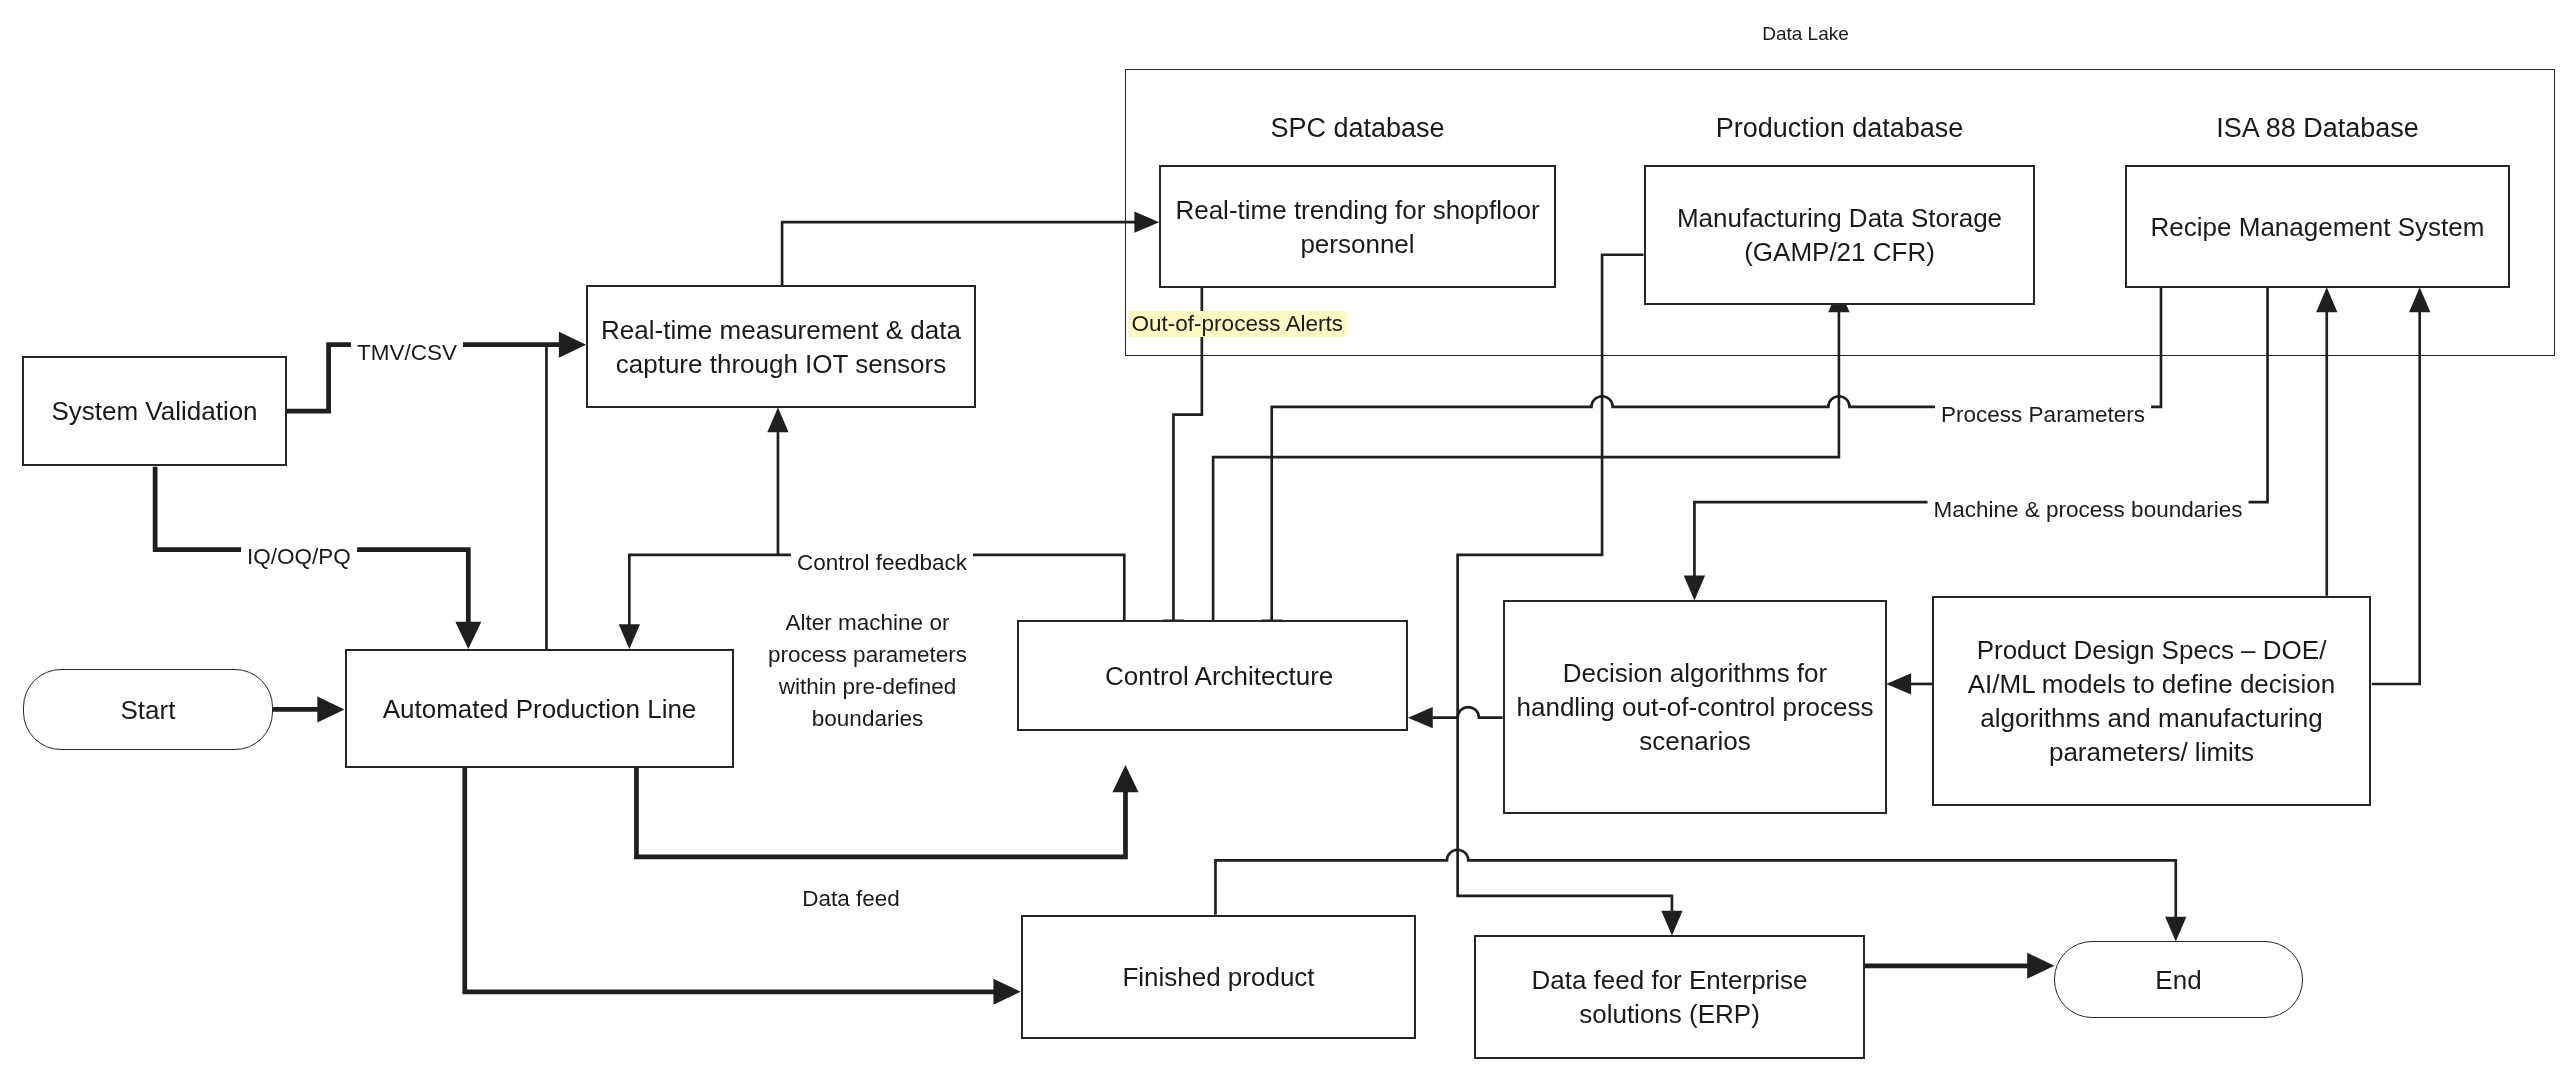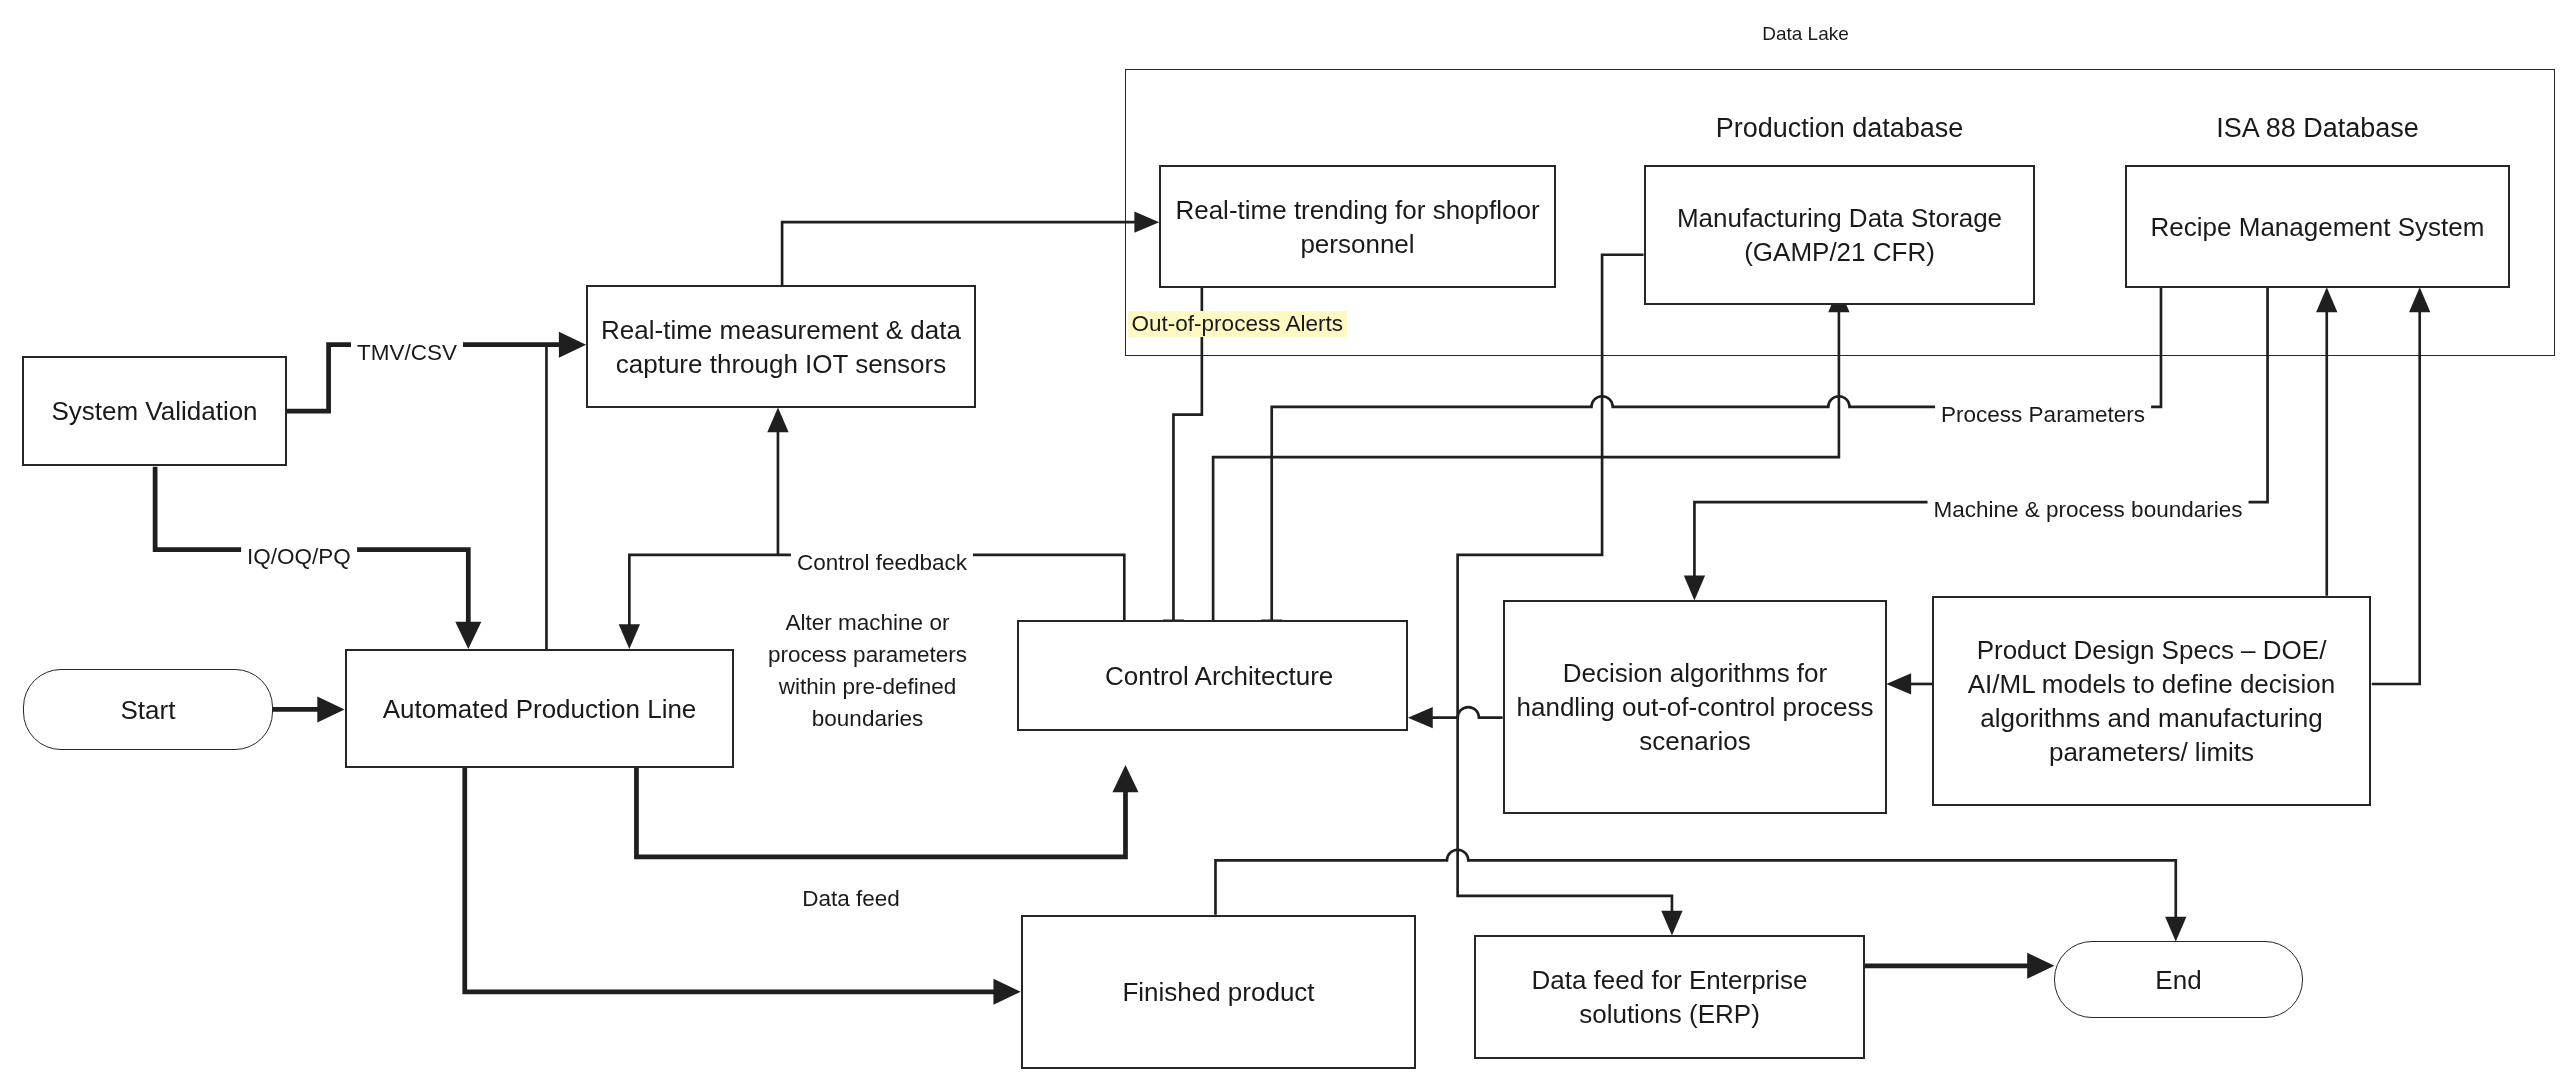--- a/index.html
+++ b/index.html
@@ -21,20 +21,21 @@
   svg.wires{position:absolute;left:0;top:0;z-index:4;}
   .box, .hdr, .title {z-index:6;}
 </style>
 </head>
 <body>
 
 <div class="stage">
 
   <div class="title" style="left:1687px;top:4.7px;width:237px;height:38px;">Data Lake</div>
   <div class="container-rect" style="left:1125px;top:69px;width:1430px;height:287px;"></div>
+  <div class="hdr" style="left:1159px;top:110px;width:397px;height:36px;">SPC database</div>
   <div class="hdr" style="left:1644px;top:110px;width:391px;height:36px;">Production database</div>
   <div class="hdr" style="left:2125px;top:110px;width:385px;height:36px;">ISA 88 Database</div>
 
   <div class="box" style="left:1159px;top:165px;width:397px;height:123px;">
     <span>Real-time trending for shopfloor personnel</span>
   </div>
   <div class="box" style="left:1644px;top:165px;width:391px;height:140px;">
     <span>Manufacturing Data Storage (GAMP/21 CFR)</span>
   </div>
   <div class="box" style="left:2125px;top:165px;width:385px;height:123px;">
@@ -57,21 +58,21 @@
   <div class="box" style="left:1017px;top:620px;width:391px;height:111px;padding-left:24px;">
     <span>Control Architecture</span>
   </div>
   <div class="box" style="left:1503px;top:600px;width:384px;height:214px;">
     <span>Decision algorithms for handling out-of-control process scenarios</span>
   </div>
   <div class="box" style="left:1932px;top:596px;width:439px;height:210px;">
     <span>Product Design Specs – DOE/ AI/ML models to define decision algorithms and manufacturing parameters/ limits</span>
   </div>
 
-  <div class="box" style="left:1021px;top:915px;width:395px;height:154px;">
+  <div class="box" style="left:1021px;top:915px;width:395px;height:124px;">
     <span>Finished product</span>
   </div>
   <div class="box" style="left:1474px;top:935px;width:391px;height:124px;">
     <span>Data feed for Enterprise solutions (ERP)</span>
   </div>
   <div class="box rounded" style="left:2054px;top:941px;width:249px;height:77px;">
     <span>End</span>
   </div>
 
   <div class="edge-label" style="left:407px;top:345px;">TMV/CSV</div>

